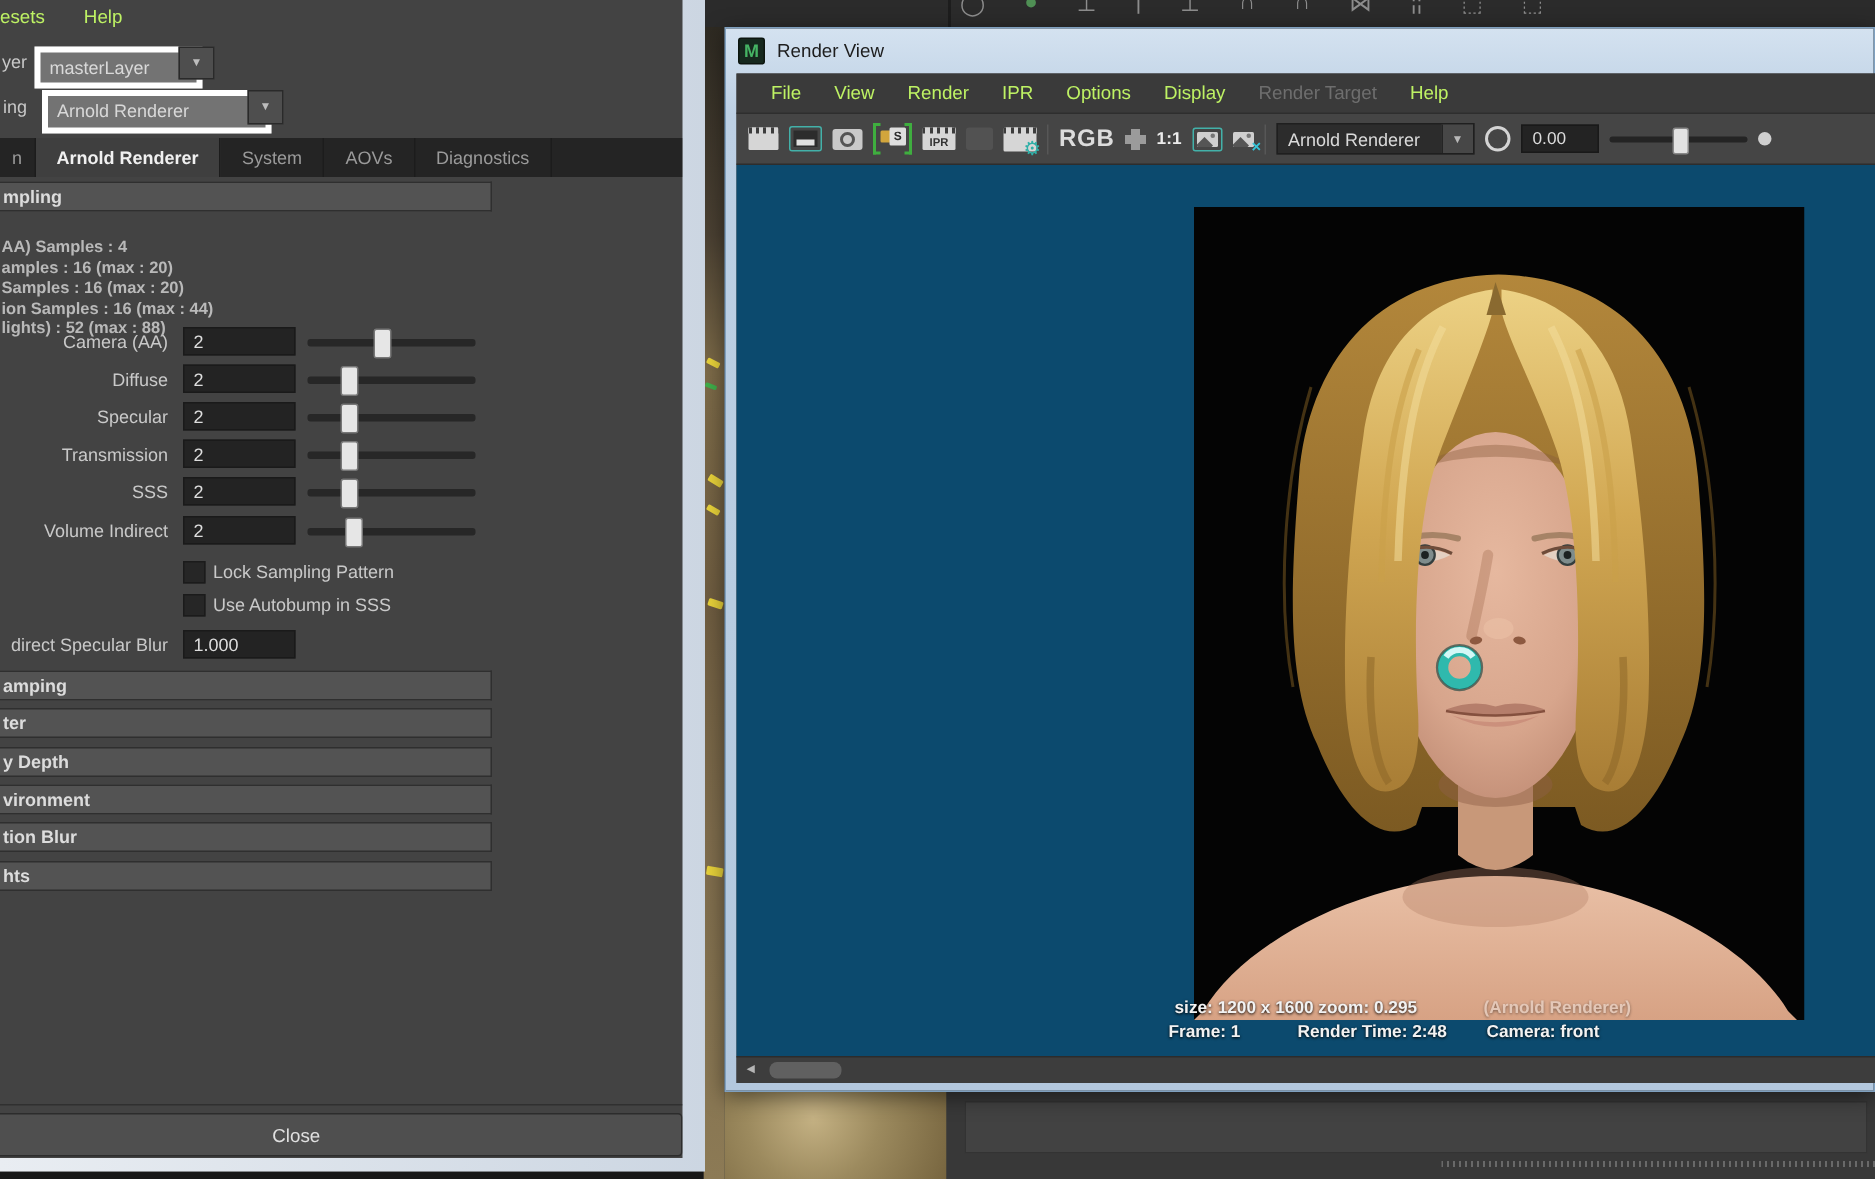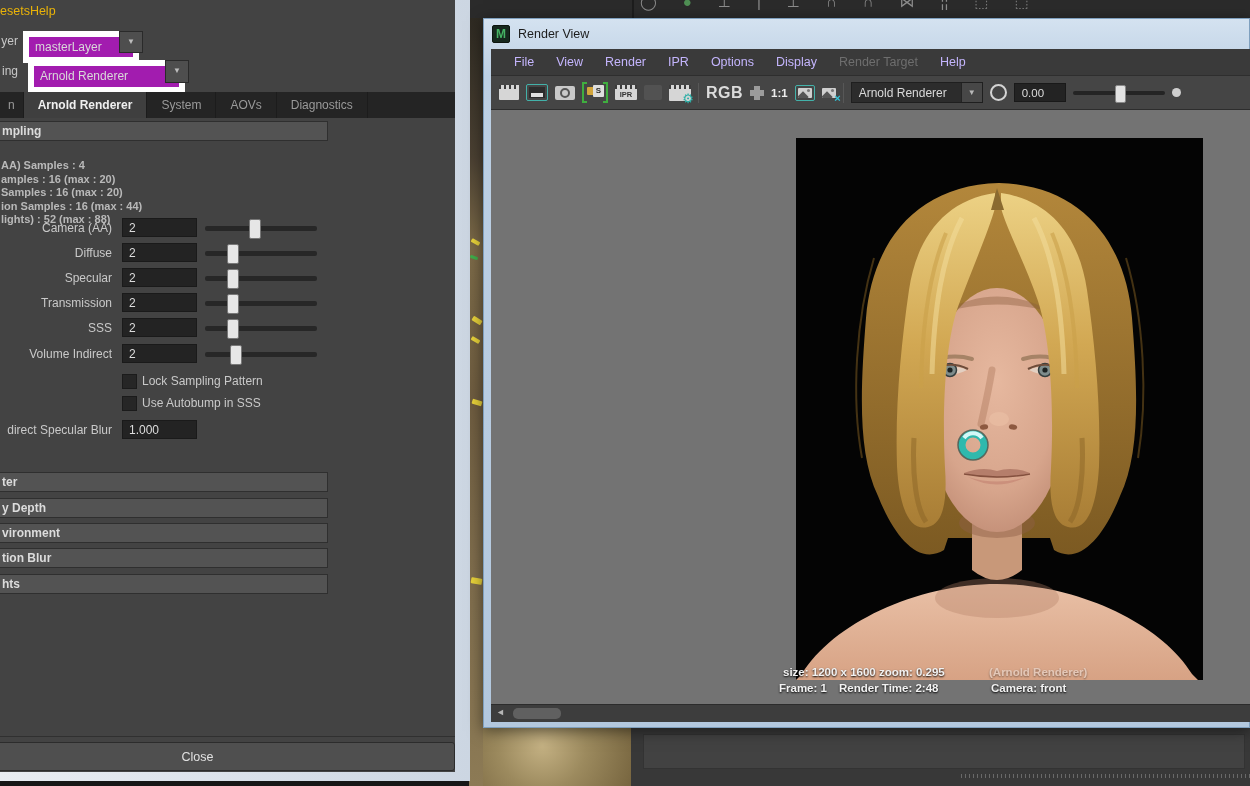--- a/index.html
+++ b/index.html
@@ -16,24 +16,24 @@
   .dash.green{background:#3fae4a;}
   .terrain-bottom{left:483px;top:728px;width:148px;height:58px;background:radial-gradient(circle at 40% 30%,#c4b183 0%,#9c8a5e 45%,#77653f 100%);}
   .bottom-right-panel{left:631px;top:728px;width:619px;height:58px;background:#383838;}
   .bottom-right-panel .inner{position:absolute;left:12px;top:6px;width:600px;height:33px;background:#424242;border:1px solid #333;}
   .bottom-right-panel .ticks{position:absolute;left:330px;top:46px;width:289px;height:4px;background:repeating-linear-gradient(90deg,#909090 0 1px,transparent 1px 4px);opacity:.55;}
   .bottom-left-dark{left:0;top:781px;width:469px;height:5px;background:#171717;}
 
   
   .rs-frame{left:0;top:0;width:470px;height:781px;background:linear-gradient(90deg,#e9edf2,#ccd6e2);}
   .rs-content{position:absolute;left:0;top:0;width:455px;height:772px;background:#434343;overflow:hidden;}
-  .rs-menu{position:absolute;top:4px;left:0;display:flex;color:#eab308;font-size:12.5px;}
+  .rs-menu{position:absolute;top:4px;left:0;display:flex;gap:26px;color:#bef264;font-size:12.5px;}
   .rs-menu span{cursor:default;}
   .rs-row-label{position:absolute;color:#c8c8c8;font-size:12px;text-align:right;}
-  .dropbox{position:absolute;background:#a21caf;border:6px solid #ffffff;color:#d9d9d9;font-size:12px;line-height:20px;padding:0 6px;white-space:nowrap;overflow:hidden;}
+  .dropbox{position:absolute;background:#737373;border:4px solid #ffffff;color:#d9d9d9;font-size:12px;line-height:20px;padding:0 6px;white-space:nowrap;overflow:hidden;}
   .droparrow{position:absolute;background:#4e4e4e;border:1px solid #2a2a2a;color:#bdbdbd;font-size:8px;text-align:center;line-height:20px;}
   .rs-tabbar{position:absolute;left:0;top:92px;width:455px;height:26px;background:#242424;display:flex;align-items:stretch;}
   .rs-tab{color:#9a9a9a;font-size:12px;display:flex;align-items:center;padding:0 14px;border-right:1px solid #1c1c1c;}
   .rs-tab.active{background:#3f3f3f;color:#f0f0f0;font-weight:bold;}
   .sec-header{position:absolute;left:0;width:328px;height:20px;background:#535353;border:1px solid #2f2f2f;border-left:none;color:#dcdcdc;font-size:12px;font-weight:bold;line-height:19px;padding-left:2px;box-sizing:border-box;}
   .info-lines{position:absolute;left:1px;top:145px;color:#b9b9b9;font-size:11px;font-weight:bold;line-height:13.6px;white-space:pre;margin-top:14px;}
   .srow-label{position:absolute;left:0;width:112px;text-align:right;color:#c9c9c9;font-size:12px;}
   .sfield{position:absolute;left:122px;width:75px;height:19px;background:#232323;border:1px solid #1a1a1a;color:#dddddd;font-size:12px;line-height:19px;padding-left:6px;box-sizing:border-box;}
   .strack{position:absolute;left:205px;width:112px;height:5px;background:#272727;border-radius:2px;}
   .sthumb{position:absolute;top:-7px;width:10px;height:18px;background:#e6e6e6;border:1px solid #777;border-radius:2px;}
@@ -42,24 +42,24 @@
   .rs-divider{position:absolute;left:0;top:736px;width:455px;height:1px;background:#303030;}
   .close-btn{position:absolute;left:-60px;top:742px;width:513px;height:27px;background:#4f4f4f;border:1px solid #2c2c2c;border-radius:3px;color:#e0e0e0;font-size:12.5px;display:flex;align-items:center;justify-content:center;}
 
   
   .rv-frame{left:483px;top:18px;width:767px;height:710px;background:linear-gradient(180deg,#d4e2f0 0%,#bdd0e4 8%,#b3c8de 100%);border:1px solid #7fa0bf;box-sizing:border-box;box-shadow:0 3px 14px rgba(0,0,0,.5);}
   .rv-title{position:absolute;left:8px;top:6px;display:flex;align-items:center;gap:8px;}
   .maya-icon{width:16px;height:16px;background:#16281e;border:1px solid #0c150f;border-radius:2px;color:#45b364;font-weight:bold;font-size:12px;line-height:16px;text-align:center;}
   .rv-title-text{color:#1d1d1d;font-size:12.5px;}
   .rv-inner{position:absolute;left:7px;top:30px;width:760px;height:673px;background:#3a3a3a;display:flex;flex-direction:column;}
   .rv-menubar{height:26px;background:#3a3a3a;border-bottom:1px solid #2e2e2e;display:flex;align-items:center;padding-left:12px;gap:0;}
-  .rv-menubar span{color:#c4b5fd;font-size:12.5px;padding:0 11px;}
+  .rv-menubar span{color:#bef264;font-size:12.5px;padding:0 11px;}
   .rv-menubar span.disabled{color:#6e6e6e;}
   .rv-toolbar{height:33px;background:#454545;border-bottom:1px solid #2d2d2d;display:flex;align-items:center;padding-left:8px;gap:7px;}
-  .rv-content{position:relative;flex:1;background:#737373;overflow:hidden;}
+  .rv-content{position:relative;flex:1;background:#0c4a6e;overflow:hidden;}
   .rv-scroll{height:17px;background:#3d3d3d;border-top:1px solid #2c2c2c;position:relative;}
   .rv-scroll .arr{position:absolute;left:5px;top:2px;color:#b5b5b5;font-size:9px;}
   .rv-scroll .thumb{position:absolute;left:22px;top:3px;width:48px;height:11px;background:#606060;border-radius:5px;}
 
   
   .clap{width:20px;height:15px;background:#d6d6d6;border-radius:1px;position:relative;}
   .clap:before{content:"";position:absolute;left:0;top:0;width:100%;height:4px;background:repeating-linear-gradient(90deg,#3c3c3c 0 2px,#d6d6d6 2px 5px);}
   .tealbox{border:1px solid #43b1a9;padding:2px;border-radius:2px;display:flex;align-items:center;justify-content:center;}
   .regionicon{width:16px;height:11px;background:#2c2c2c;position:relative;}
   .regionicon:before{content:"";position:absolute;left:2px;bottom:1px;width:12px;height:4px;background:#e0e0e0;}
@@ -215,20 +215,21 @@
       </div>
 
       <div class="cbox" style="top:374px;"></div>
       <div class="cbox-label" style="top:374px;">Lock Sampling Pattern</div>
       <div class="cbox" style="top:396px;"></div>
       <div class="cbox-label" style="top:396px;">Use Autobump in SSS</div>
 
       <div class="srow-label" style="top:423px;">direct Specular Blur</div>
       <div class="sfield" style="top:420px;">1.000</div>
 
+      <div class="sec-header" style="top:447px;">amping</div>
       <div class="sec-header" style="top:472px;">ter</div>
       <div class="sec-header" style="top:523px;">vironment</div>
       <div class="sec-header" style="top:498px;">y Depth</div>
       <div class="sec-header" style="top:548px;">tion Blur</div>
       <div class="sec-header" style="top:574px;">hts</div>
 
       <div class="rs-divider"></div>
       <div class="close-btn">Close</div>
     </div>
   </div>
@@ -367,21 +368,21 @@
 
           <circle cx="177" cy="307" r="11" fill="none" stroke="#2fb9ad" stroke-width="7"></circle>
           <path d="M168,300 A 11,11 0 0 1 186,300" stroke="#e6ffff" stroke-width="4" fill="none" opacity=".9"></path>
           <circle cx="177" cy="307" r="15" fill="none" stroke="#0c3a38" stroke-width="1.5" opacity=".6"></circle>
         </svg>
 
         <div class="stat1" style="left:292px;top:556px;">size: 1200 x 1600 zoom: 0.295</div>
         <div class="stat1 stat-dim" style="left:498px;top:556px;">(Arnold Renderer)</div>
 
         <div class="stat1" style="left:288px;top:572px;">Frame: 1</div>
-        <div class="stat1" style="left:348px;top:572px;">Render Time:  2:48</div>
+        <div class="stat1" style="left:374px;top:572px;">Render Time:  2:48</div>
         <div class="stat1" style="left:500px;top:572px;">Camera: front</div>
       </div>
 
       <div class="rv-scroll">
         <div class="arr">◄</div>
         <div class="thumb"></div>
       </div>
     </div>
   </div>
 

